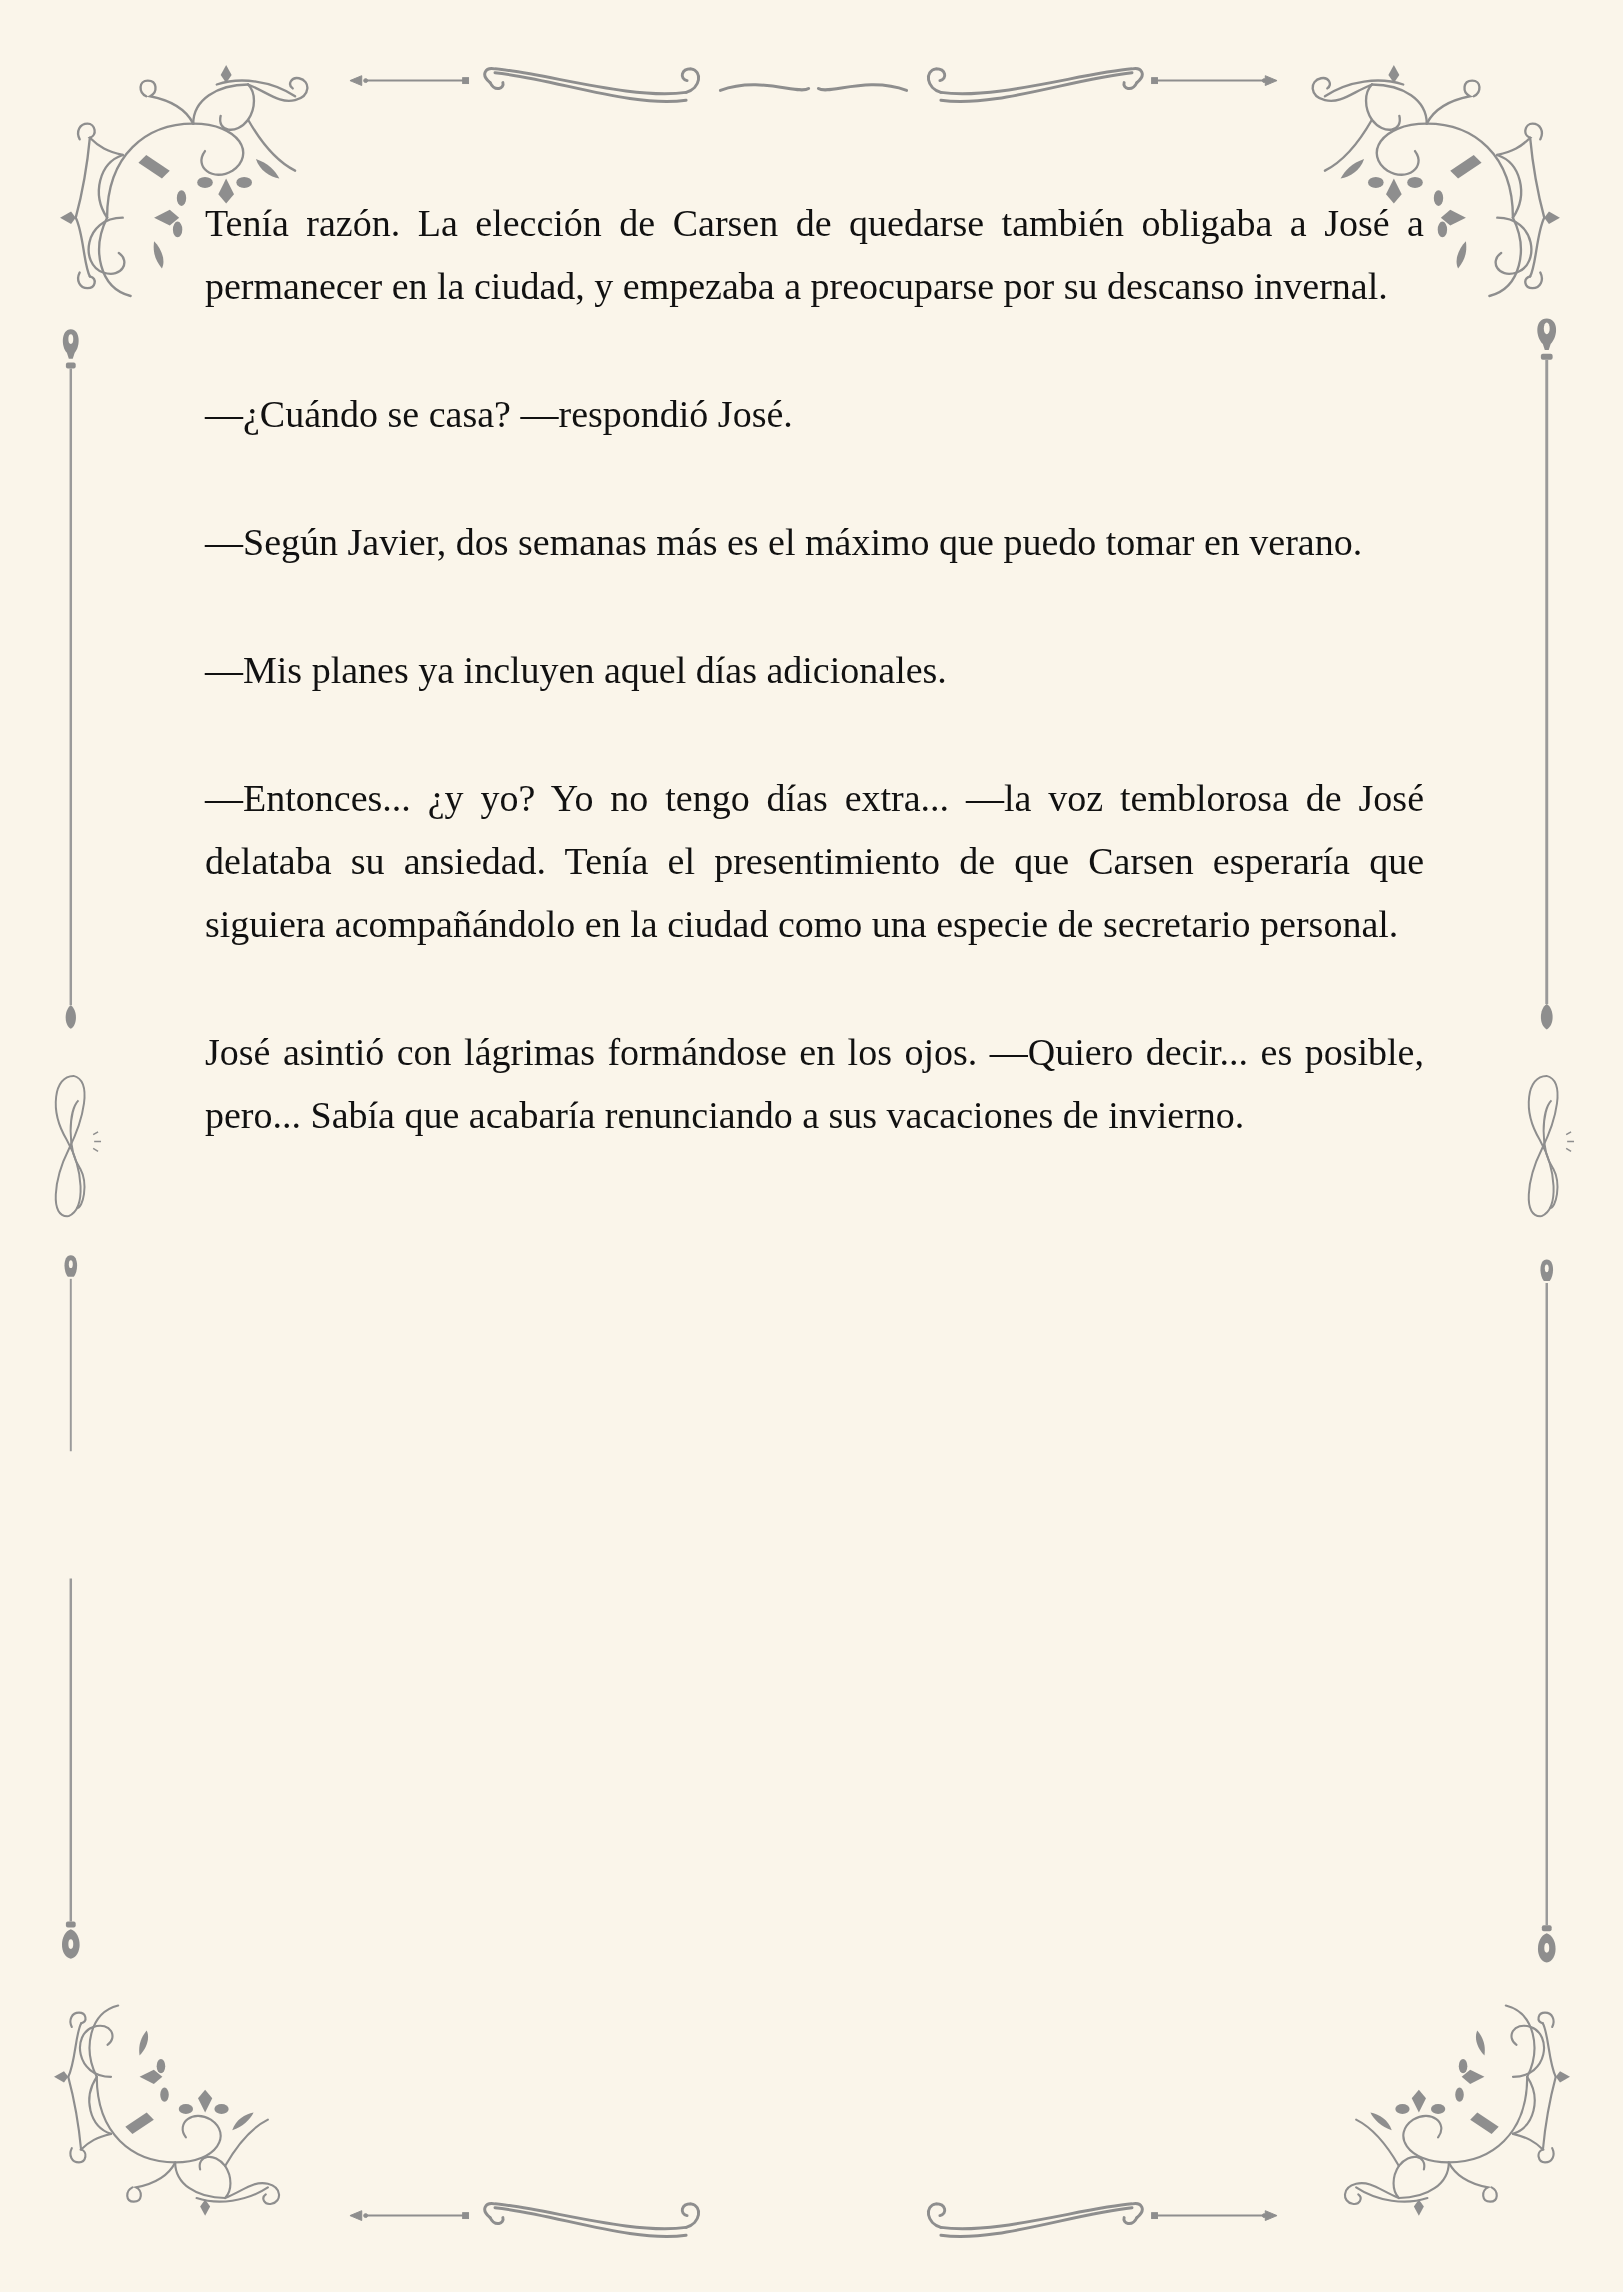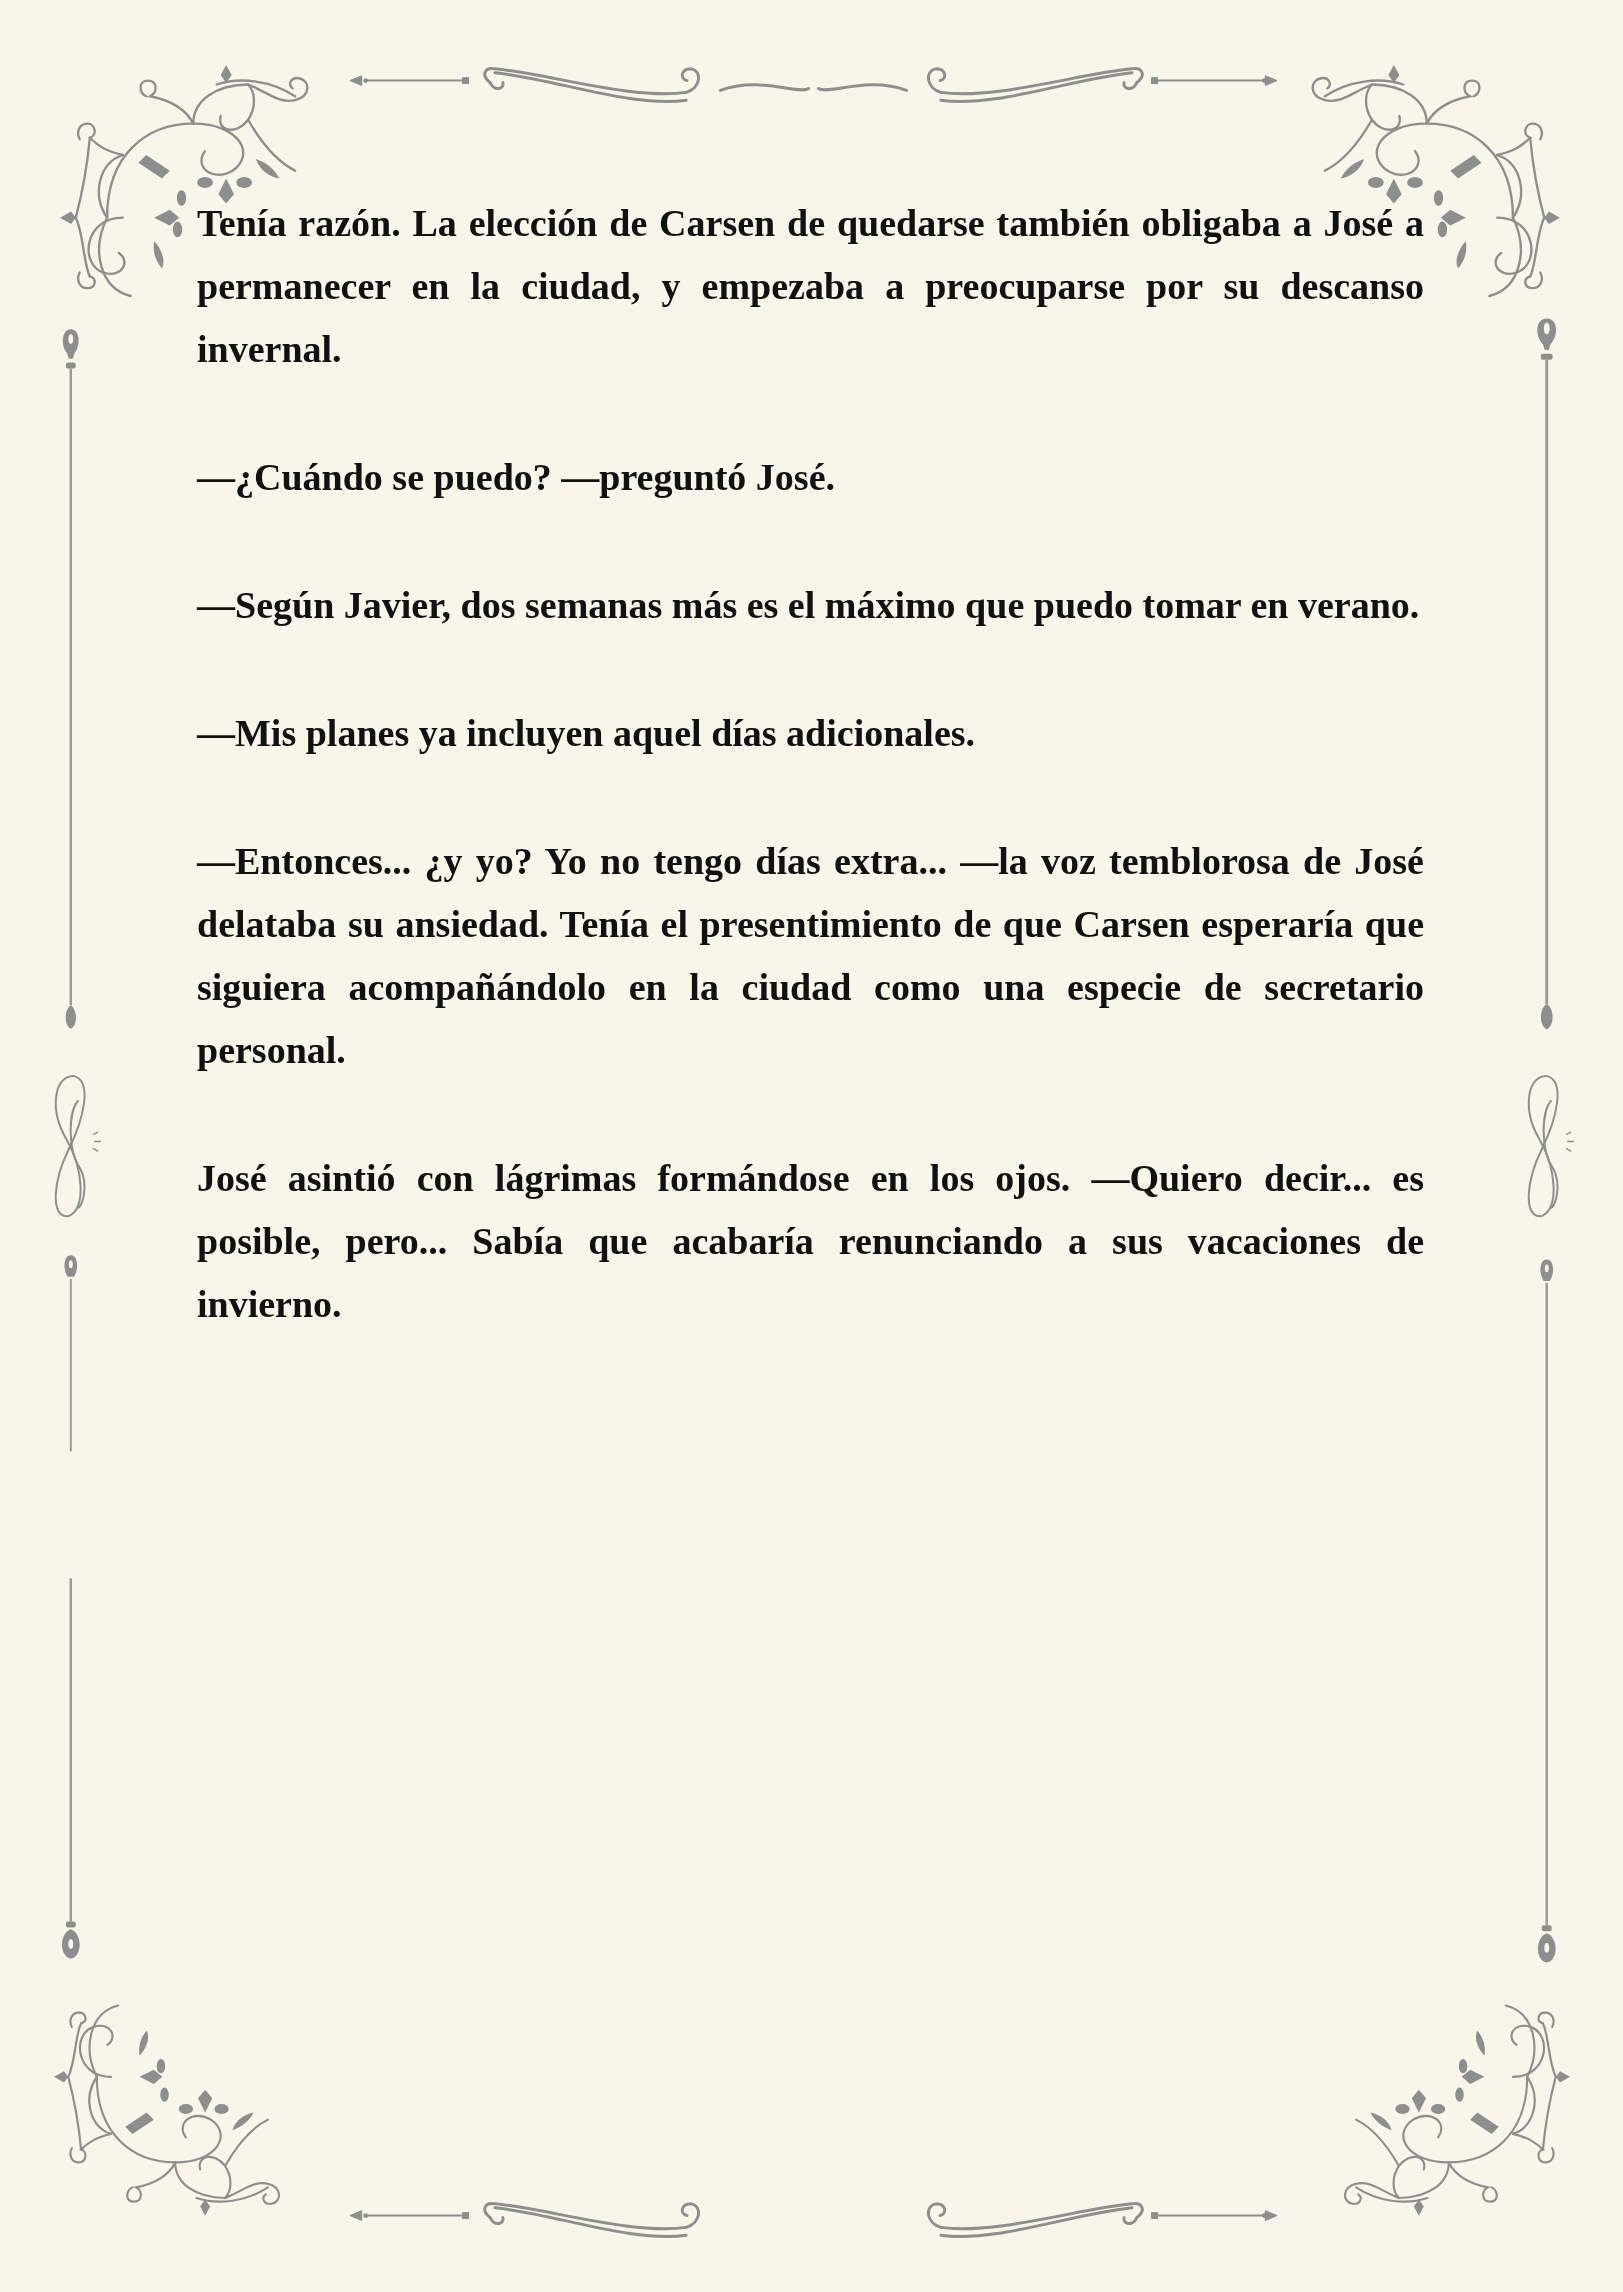--- a/index.html
+++ b/index.html
@@ -22,22 +22,21 @@
   .text-block {
     position: absolute;
     left: 197px;
     top: 192px;
     width: 1227px;
     font-size: 38px;
     line-height: 63px;
     text-align: justify;
   }
   .text-block p {
-    margin: 0 0 65px 0;
-    font-weight: bold;
+    margin: 0 0 65px 8px;
   }
   .text-block p:last-child { margin-bottom: 0; }
 </style>
 </head>
 <body>
 
 <div class="page">
 
   <svg width="0" height="0" style="position:absolute">
     <defs>
@@ -221,20 +220,20 @@
       </svg>
   </div>
   <div class="orn" style="left:1522px; top:1071px;">
     <svg width="55" height="152" viewBox="0 0 56 155">
         <use href="#knot"></use>
       </svg>
   </div>
 
   <div class="text-block">
     <p>Tenía razón. La elección de Carsen de quedarse también obligaba a José a permanecer en la ciudad, y empezaba a preocuparse por su descanso invernal.</p>
-    <p>—¿Cuándo se puedo? —preguntó José.</p>
+    <p>—¿Cuándo se casa? —respondió José.</p>
     <p>—Según Javier, dos semanas más es el máximo que puedo tomar en verano.</p>
     <p>—Mis planes ya incluyen aquel días adicionales.</p>
     <p>—Entonces... ¿y yo? Yo no tengo días extra... —la voz temblorosa de José delataba su ansiedad. Tenía el presentimiento de que Carsen esperaría que siguiera acompañándolo en la ciudad como una especie de secretario personal.</p>
     <p>José asintió con lágrimas formándose en los ojos. —Quiero decir... es posible, pero... Sabía que acabaría renunciando a sus vacaciones de invierno.</p>
   </div>
 </div>
 
 
 </body></html>

